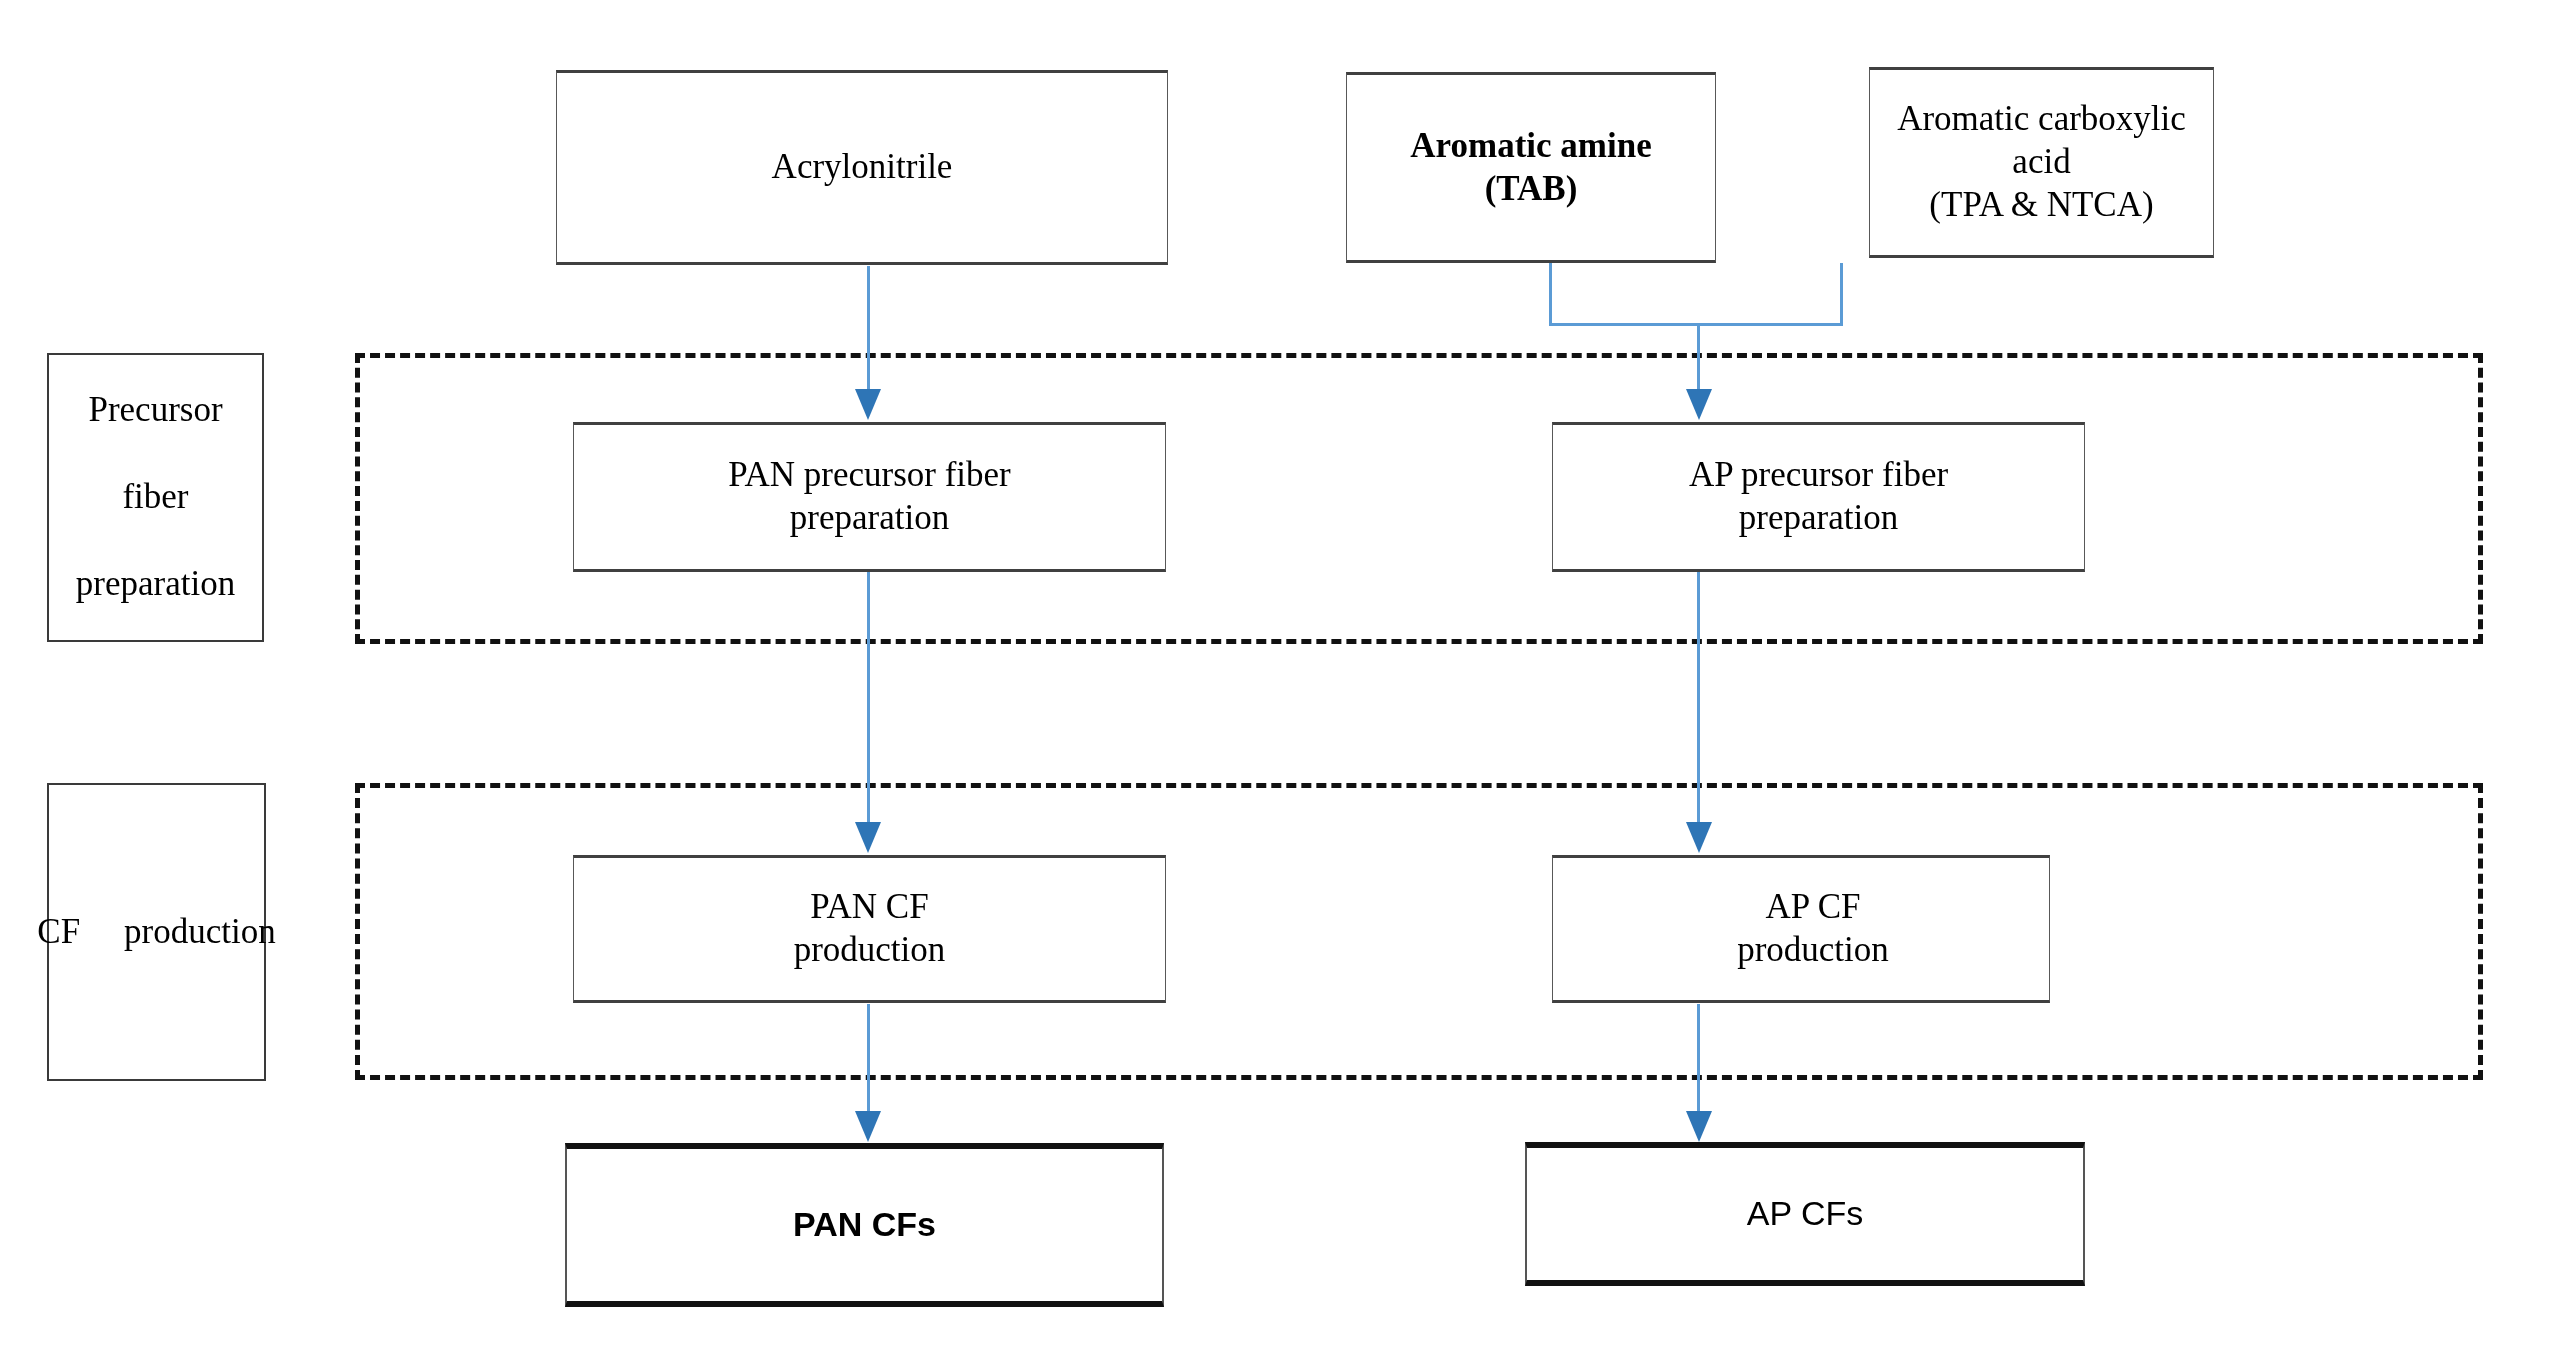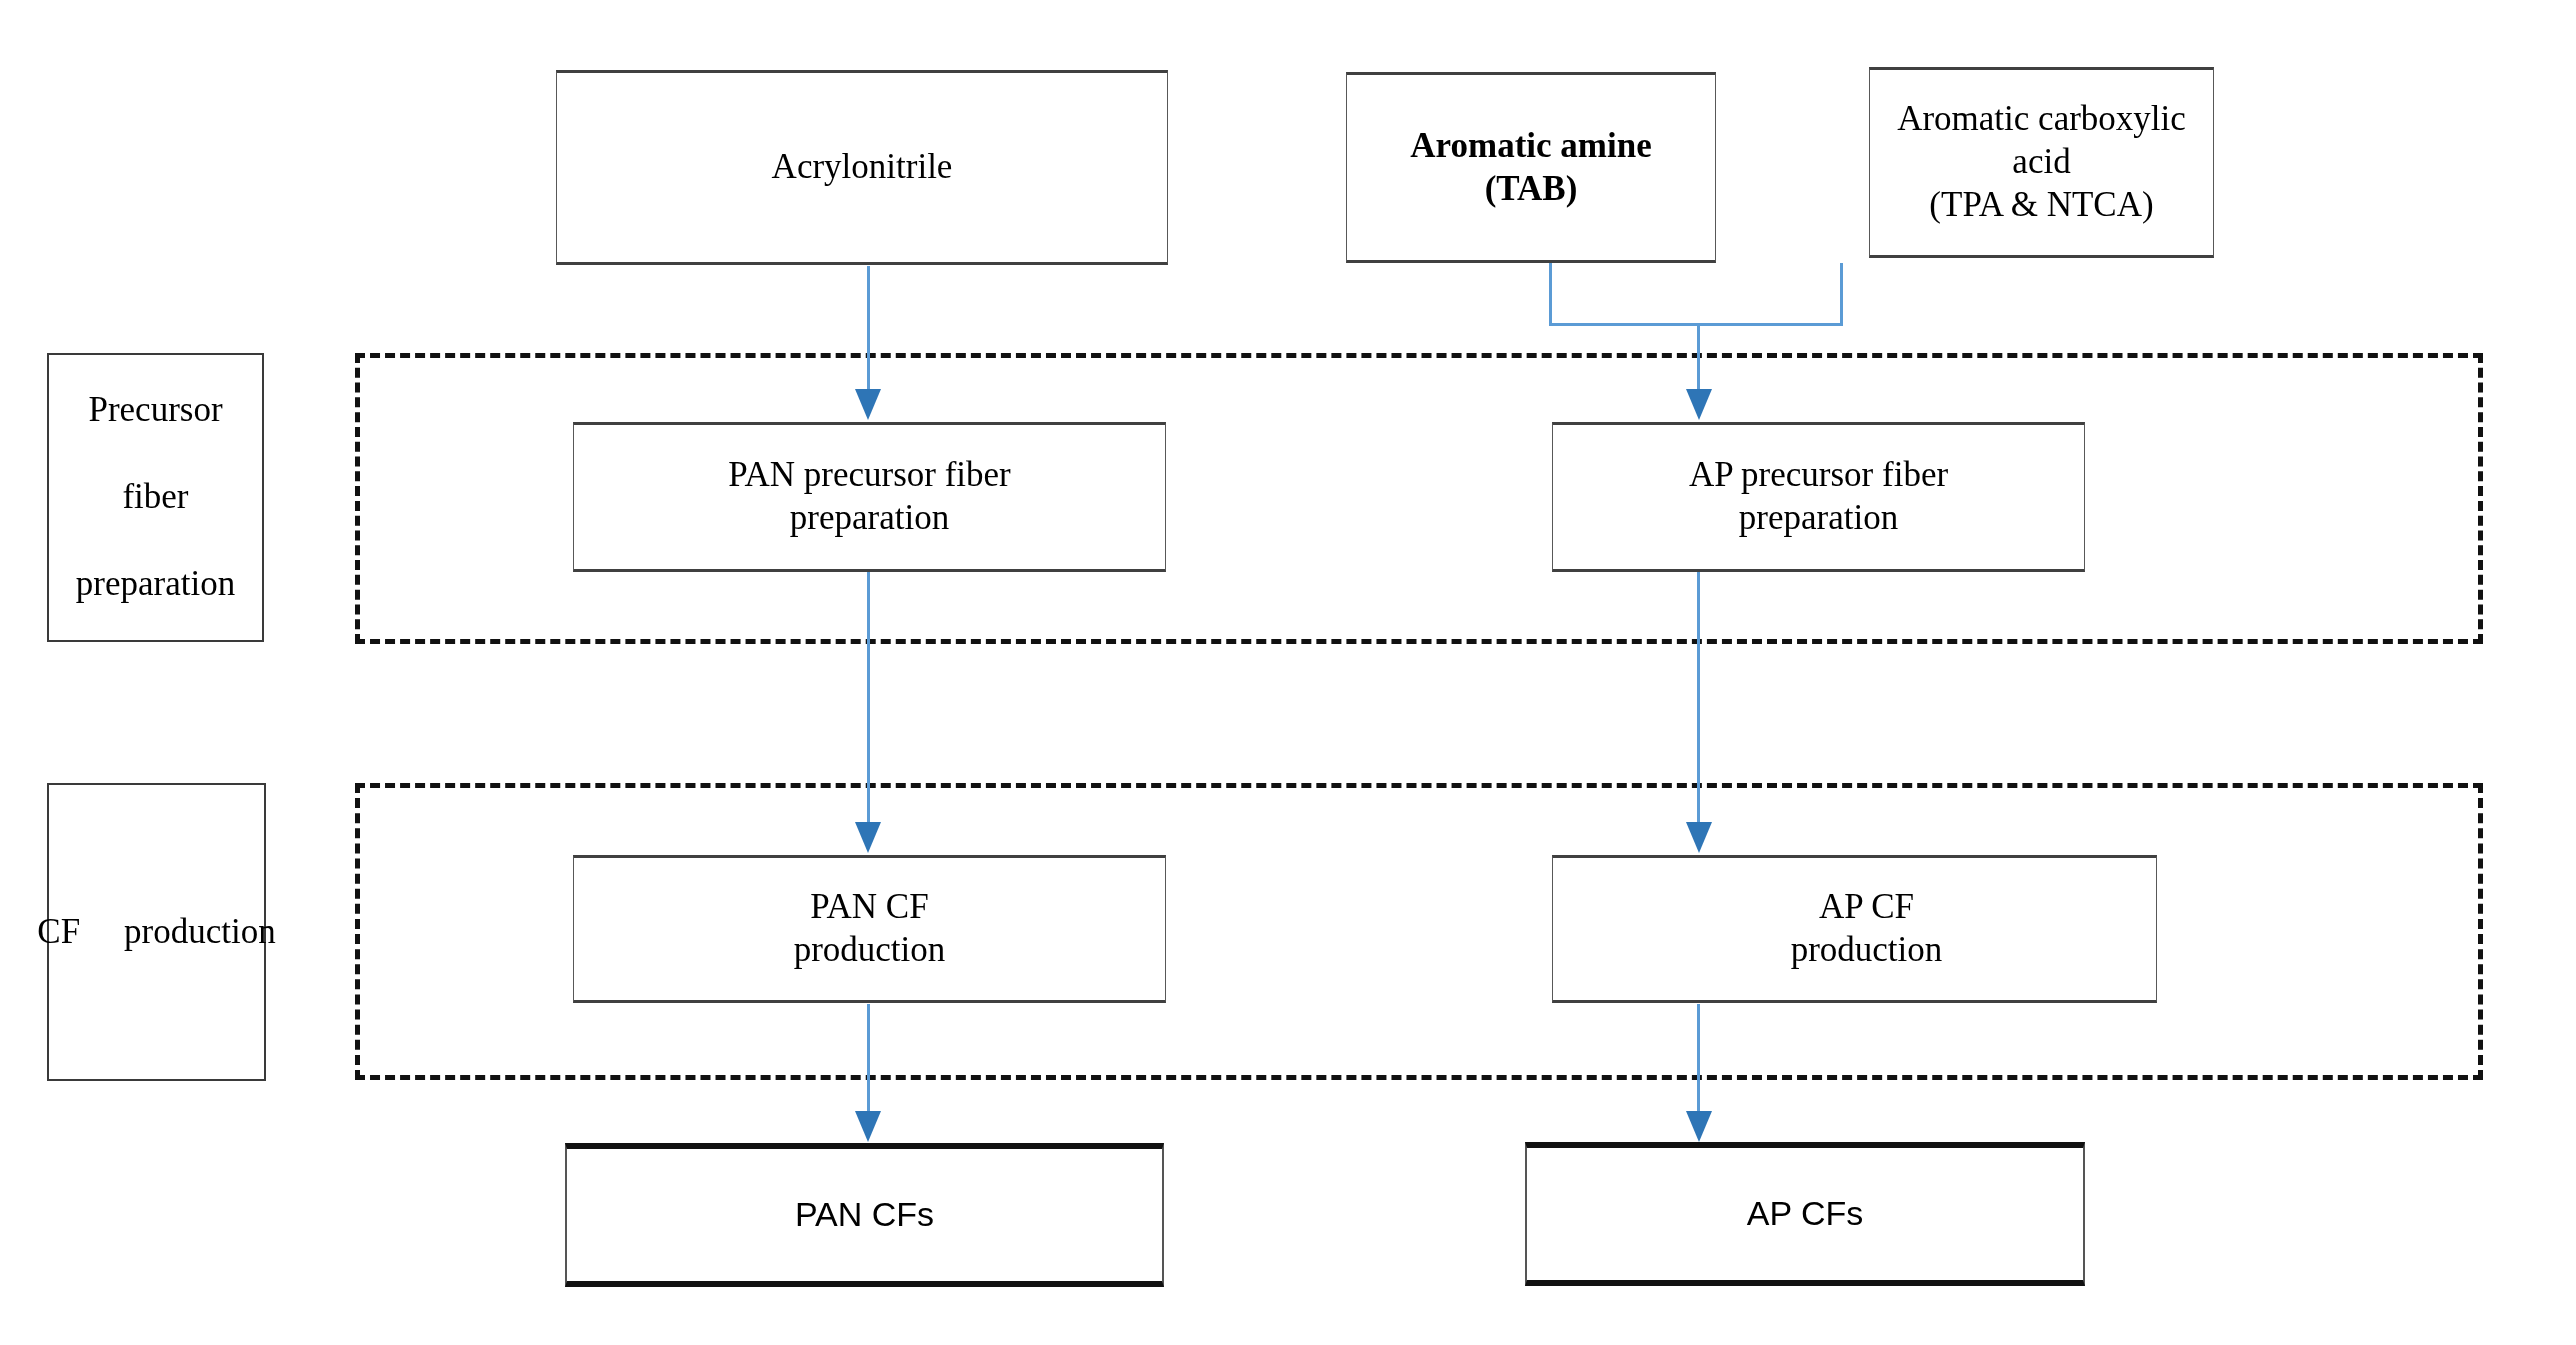--- a/index.html
+++ b/index.html
@@ -130,26 +130,26 @@
   <div class="node box" style="left:1552px; top:422px; width:533px; height:150px; flex-direction:column;">
     <span class="node-label">AP precursor fiber</span>
     <span class="node-label">preparation</span>
   </div>
 
   <div class="node box" style="left:573px; top:855px; width:593px; height:148px; flex-direction:column;">
     <span class="node-label">PAN CF</span>
     <span class="node-label">production</span>
   </div>
 
-  <div class="node box" style="left:1552px; top:855px; width:605px; height:148px; flex-direction:column;padding-left:24px;">
+  <div class="node box" style="left:1552px; top:855px; width:498px; height:148px; flex-direction:column;padding-left:24px;">
     <span class="node-label">AP CF</span>
     <span class="node-label">production</span>
   </div>
 
-  <div class="node output-box" style="left:565px; top:1143px; width:599px; height:144px;">
+  <div class="node output-box" style="left:565px; top:1143px; width:599px; height:164px;font-weight:bold;">
     <span class="node-label">PAN CFs</span>
   </div>
 
   <div class="node output-box" style="left:1525px; top:1142px; width:560px; height:144px;">
     <span class="node-label">AP CFs</span>
   </div>
 
   <div class="vline" style="left:867px; top:266px; height:127px;"></div>
   <div class="arrowhead" style="left:855px; top:389px;"></div>
 

